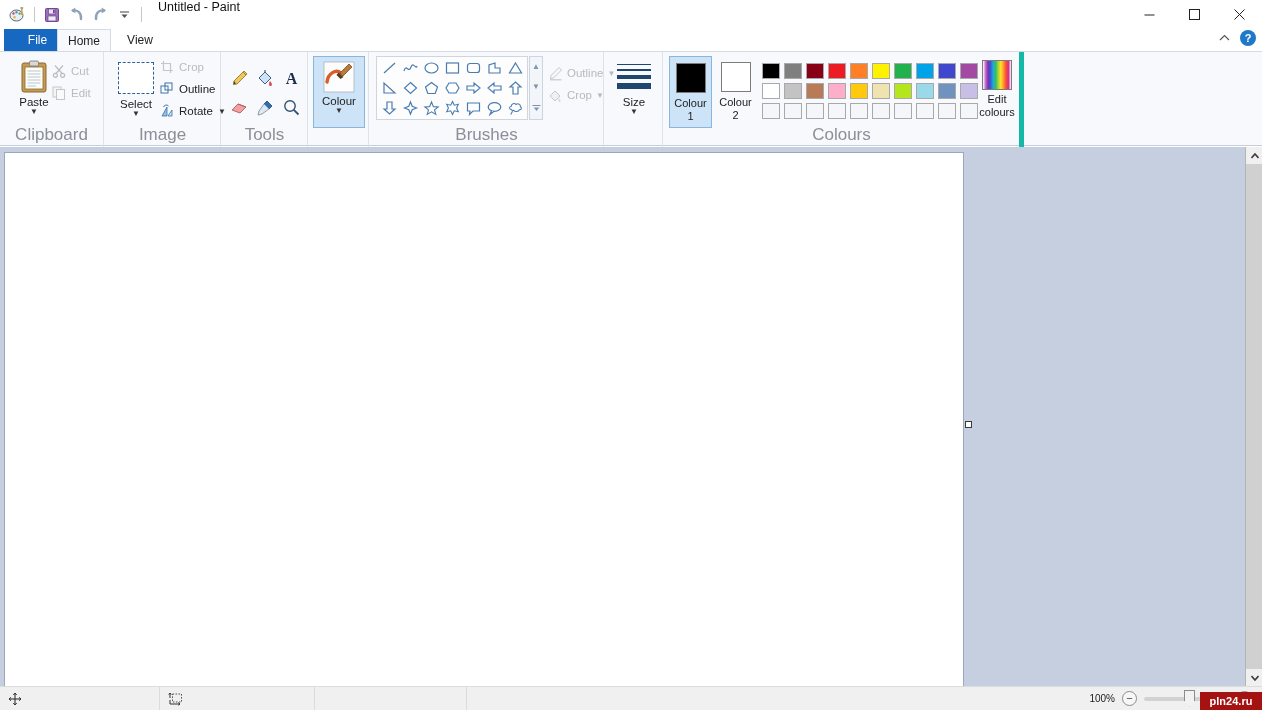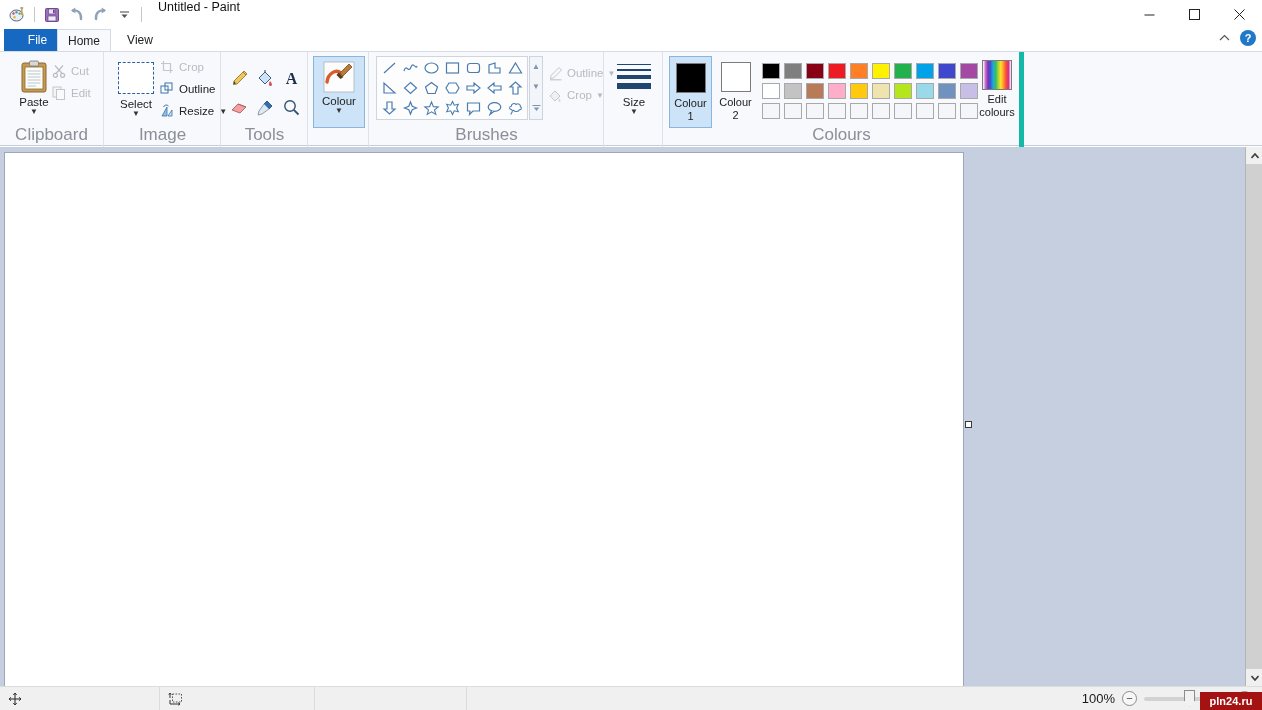--- a/index.html
+++ b/index.html
@@ -225,21 +225,21 @@
     padding-left: 8px; border-right: 1px solid #dcdcdc; font-size: 11.5px; color: #1a1a1a;
   }
   .sb-pos { width: 160px; }
   .sb-sel { width: 155px; }
   .sb-size { width: 152px; }
   .sb-save { width: 152px; }
   .sb-spacer { flex: 1; }
   .zoom-area {
     display: flex; align-items: center; gap: 7px; padding-right: 10px; height: 24px;
   }
-  .zoom-pct { font-size: 13px; color: #1a1a1a; }
+  .zoom-pct { font-size: 10px; color: #1a1a1a; }
   .zoom-circle {
     width: 15px; height: 15px; border-radius: 50%; border: 1px solid #8c8c8c;
     display: flex; align-items: center; justify-content: center;
     font-size: 11px; color: #444; background: #f7f7f7; line-height: 1;
   }
   .zoom-track {
     position: relative; width: 86px; height: 4px; background: #d2d2d2; border-radius: 2px;
   }
   .zoom-thumb {
     position: absolute; left: 40px; top: -7px; width: 11px; height: 17px;
@@ -394,21 +394,21 @@
           <rect x="5" y="1" width="7" height="7" fill="none" stroke="#3a72ab" stroke-width="1"></rect>
         </svg>
         <span>Outline</span>
       </div>
       <div class="mini-item enabled" style="left:55px; top:52px;">
         <svg width="14" height="14" viewBox="0 0 14 14">
           <path d="M2 12 L7 3 L7 12 Z" fill="#8fc0e8" stroke="#3a72ab" stroke-width="0.8"></path>
           <path d="M8 12 L12 6 L12 12 Z" fill="#cfe4f5" stroke="#3a72ab" stroke-width="0.8"></path>
           <path d="M3.5 3 A3 3 0 0 1 8.5 2" fill="none" stroke="#3a72ab" stroke-width="1"></path>
         </svg>
-        <span>Resize</span>
+        <span>Rotate</span>
         <span style="font-size:8px;color:#333;">▼</span>
       </div>
       <div class="rgroup-label">Image</div>
     </div>
 
     <div class="rgroup g-tools">
       <div class="tool-grid">
         <div class="tool-cell">
           <svg width="19" height="19" viewBox="0 0 19 19">
             <path d="M14 2 L17 5 L7 15 L3.5 15.5 L4 12 Z" fill="#f0c75e" stroke="#9c7a28" stroke-width="0.9"></path>

